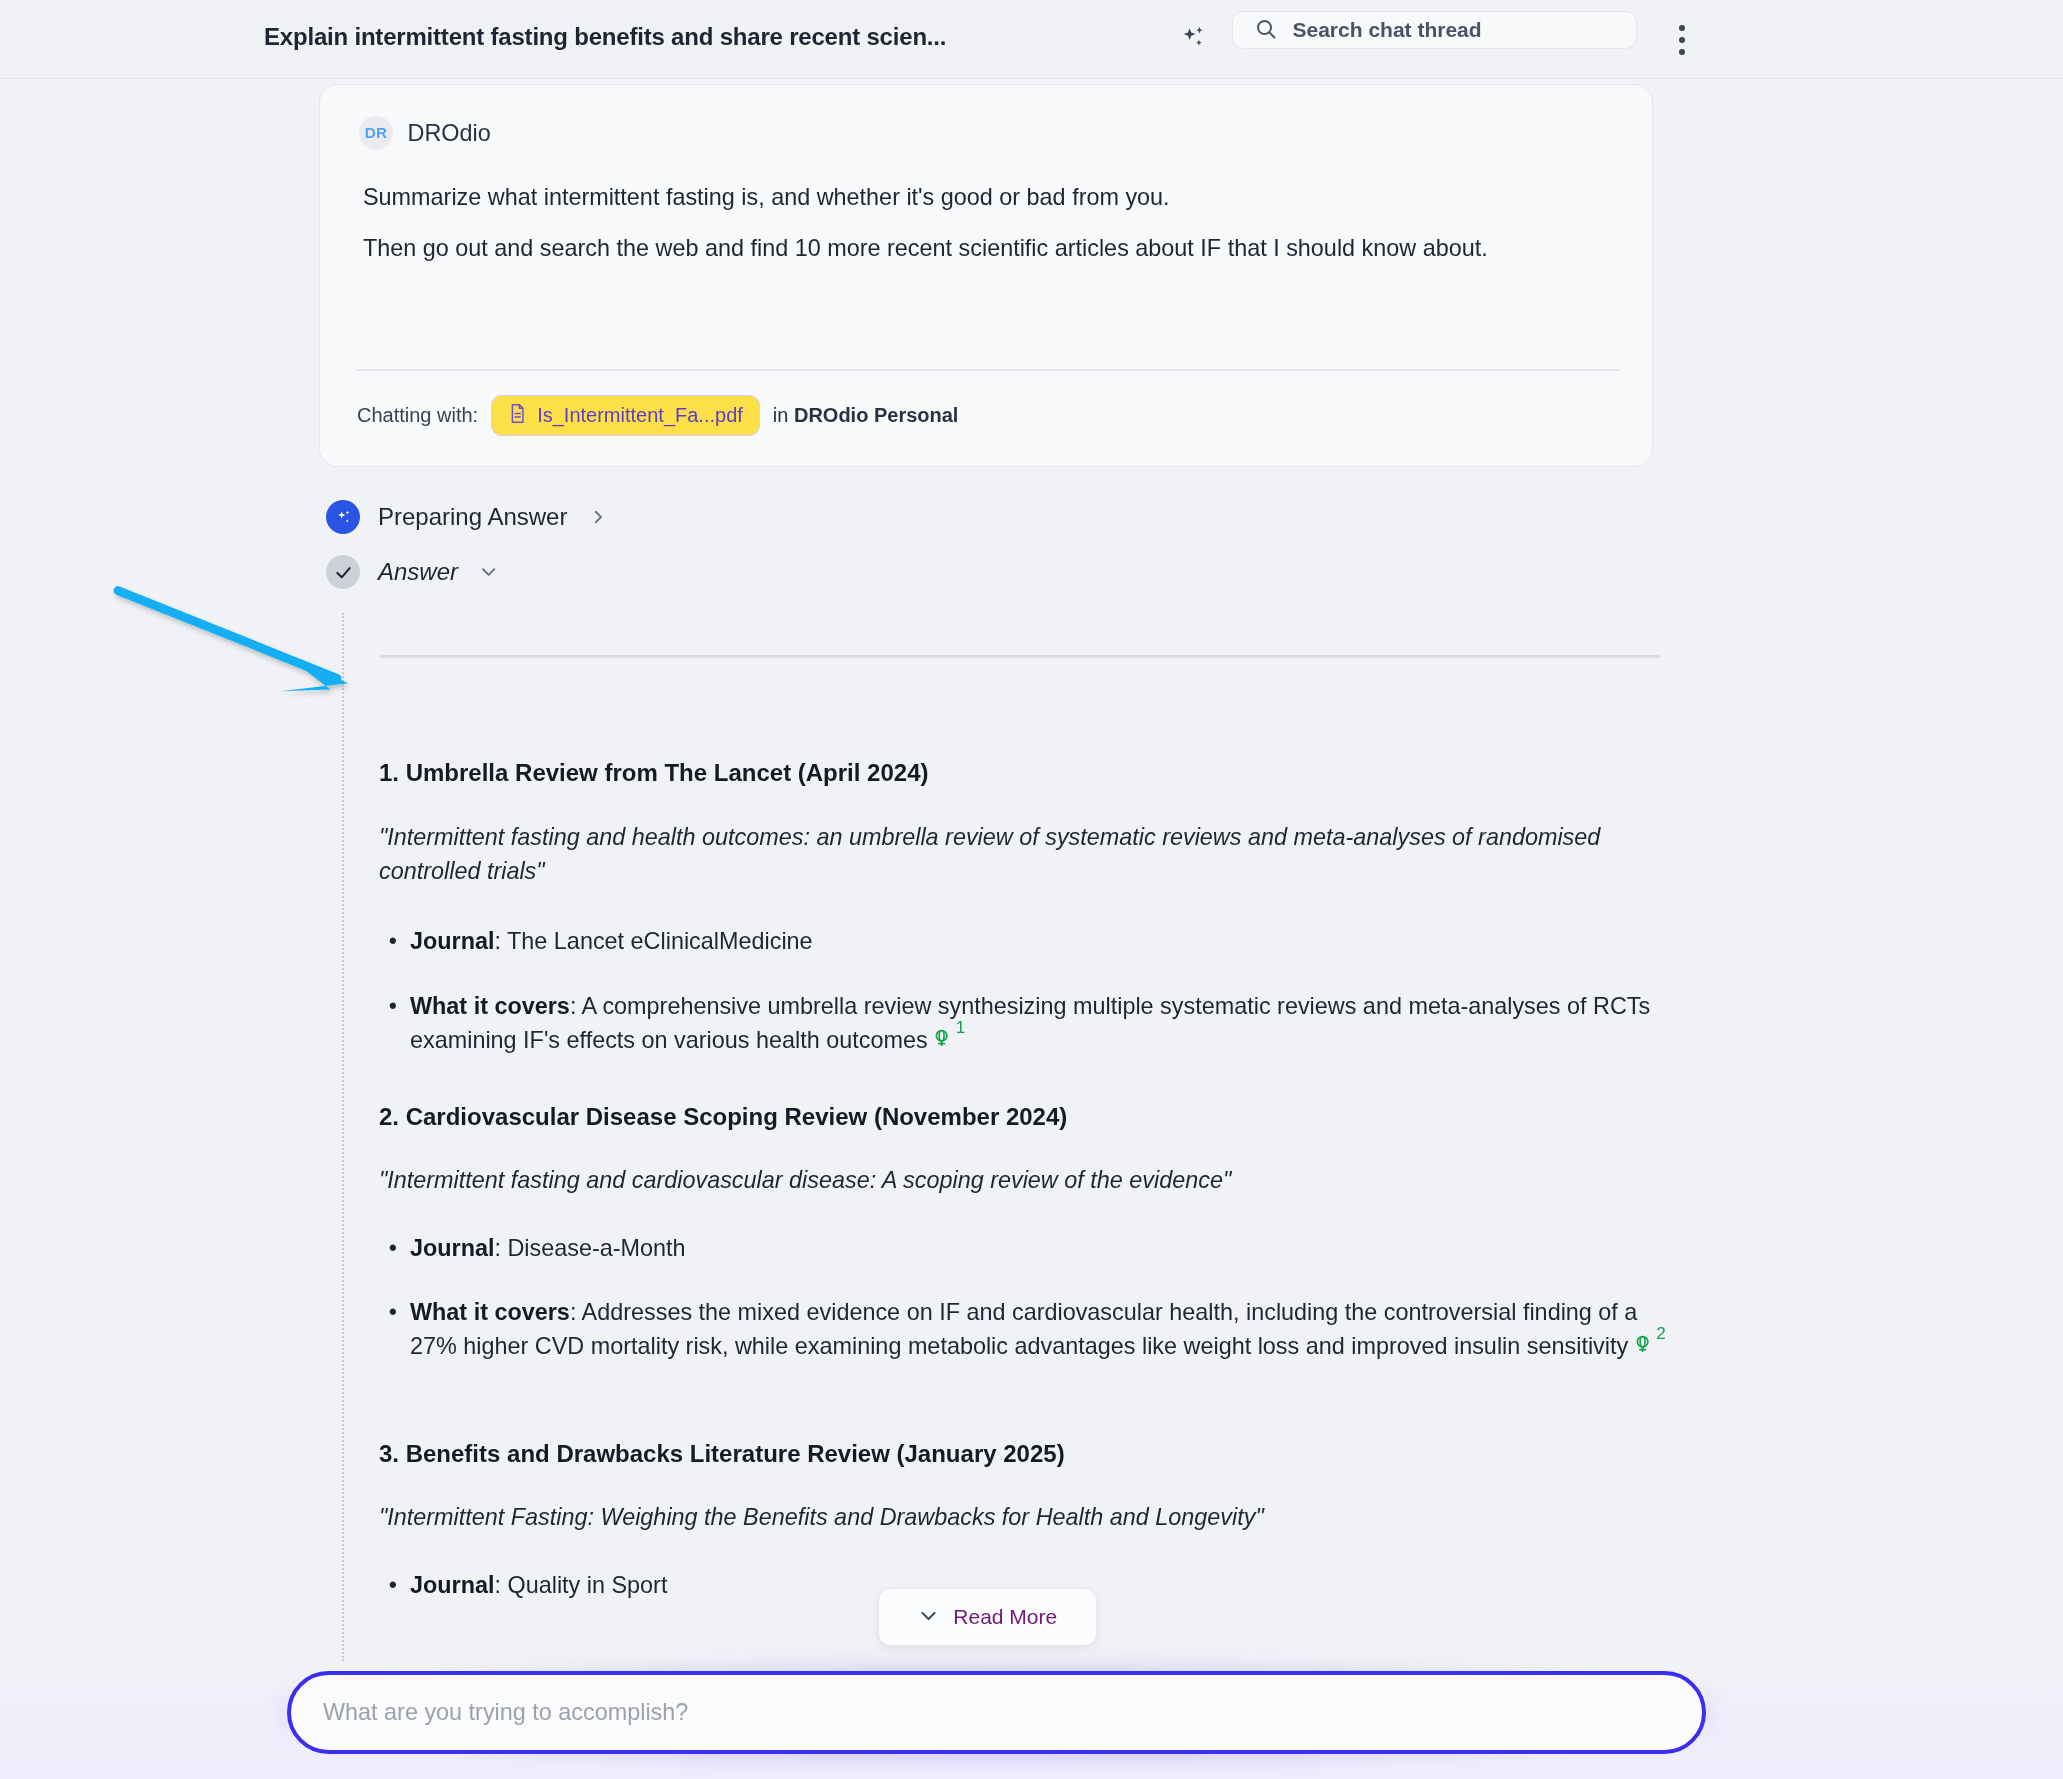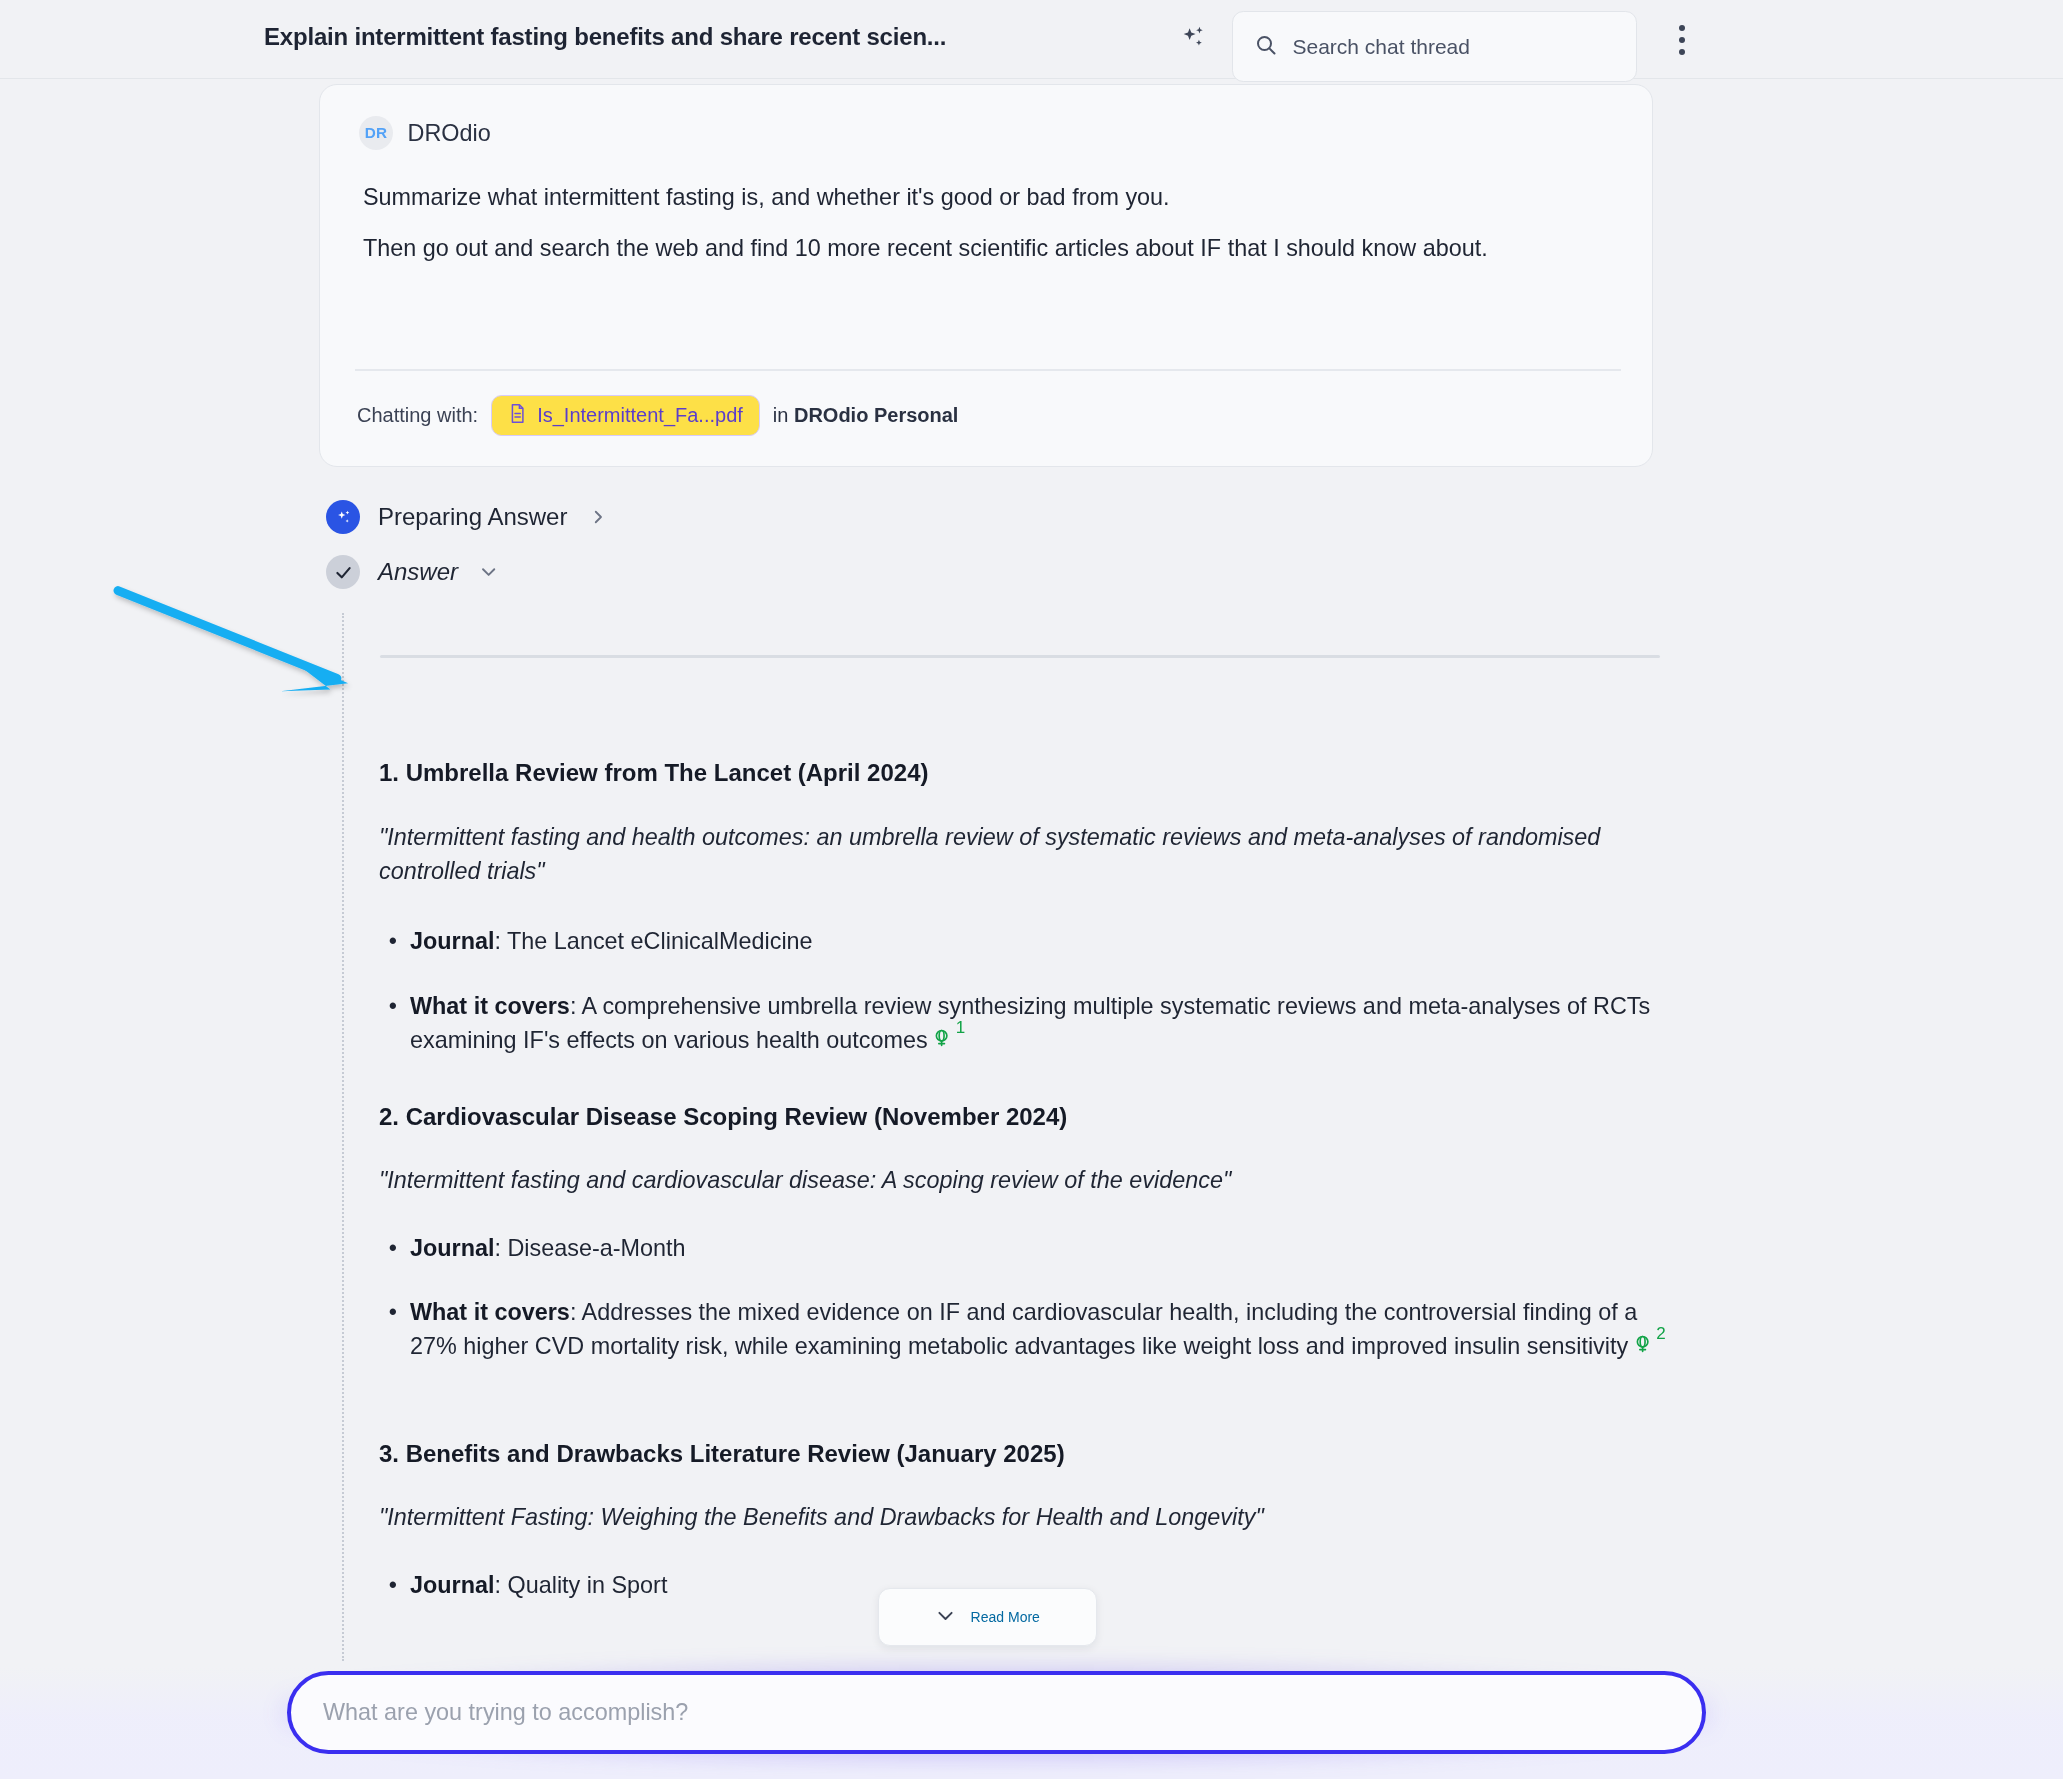--- a/index.html
+++ b/index.html
@@ -47,28 +47,29 @@
     left: 1175px;
     top: 21px;
     width: 37px; height: 37px;
     display: flex; align-items: center; justify-content: center;
   }
   .search-box {
     position: absolute;
     left: 1232px;
     top: 11.3px;
     width: 405px;
-    height: 71px;
+    height: 38px;
     background: #f8f9fb;
     border: 1.6px solid #e2e5ea;
     border-radius: 11.3px;
     display: flex;
     align-items: center;
     padding: 0 21px;
     gap: 14.5px;
+    font-weight: bold;
   }
   .search-placeholder {
     font-size: 21px;
     color: #4a5265;
     white-space: nowrap;
   }
   .kebab-btn {
     position: absolute;
     left: 1662px;
     top: 18px;
@@ -294,22 +295,22 @@
     border: 1.6px solid #e5e8ed;
     border-radius: 12px;
     display: flex;
     align-items: center;
     justify-content: center;
     gap: 14.5px;
     box-shadow: 0 2.4px 8px rgba(20,25,40,0.07);
     z-index: 10;
   }
   .read-more-label {
-    font-size: 14px;
-    color: #0369a1;
+    font-size: 21px;
+    color: #701a75;
   }
 
   
   .bottom-fade {
     position: absolute;
     left: 0;
     bottom: 0;
     width: 2064px;
     height: 113px;
     background: linear-gradient(to bottom, rgba(241,242,245,0) 0%, rgba(238,238,252,0.9) 45%, #eeeefc 100%);

